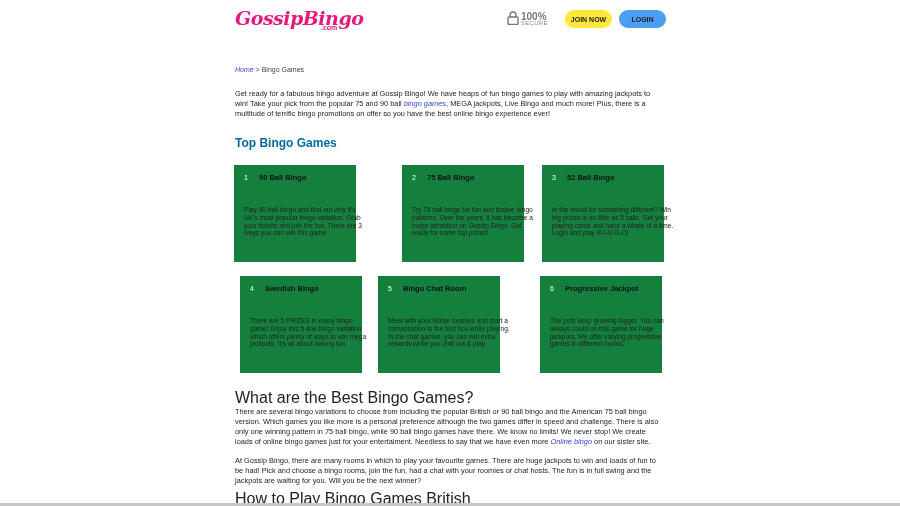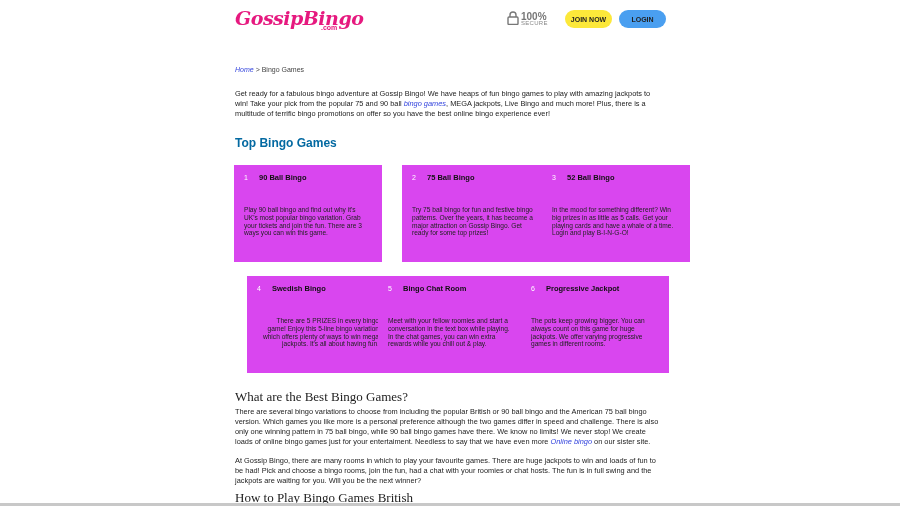--- a/index.html
+++ b/index.html
@@ -19,26 +19,26 @@
   .btn-login { left: 619px; width: 47px; background: #4a9ff0; }
 
   .breadcrumb { position: absolute; left: 235px; top: 66px; font-size: 7px; color: #444; }
   .breadcrumb a { color: #3344dd; font-style: italic; text-decoration: none; }
 
   .para { position: absolute; left: 235px; width: 425px; font-size: 7.4px; line-height: 10px; color: #222; }
   .para a { color: #3344dd; font-style: italic; text-decoration: none; }
 
   .section-title { position: absolute; left: 235px; top: 136px; font-size: 12px; font-weight: bold; color: #0369a1; }
 
-  .card { position: absolute; width: 148px; height: 97px; background: #d946ef; }
+  .card { position: absolute; width: 122px; height: 97px; background: #15803d; }
   .card .num { position: absolute; left: 10px; top: 9px; font-size: 7px; color: #ffffff; }
   .card .title { position: absolute; left: 25px; top: 8px; font-size: 7.5px; font-weight: bold; color: #111; }
   .card .desc { position: absolute; left: 10px; top: 41px; width: 122px; font-size: 6.6px; line-height: 7.8px; color: #222; }
 
-  .h2 { position: absolute; left: 235px; font-size: 13px; color: #222; font-family: Liberation Serif, serif; }
+  .h2 { position: absolute; left: 235px; font-size: 16px; color: #222; }
 
   .bottom-line { position: absolute; left: 0; top: 503px; width: 900px; height: 3px; background: #c8c8c8; }
 </style>
 </head>
 <body>
 
 <div class="header">
   <div class="logo">
     <span>GossipBingo</span>
     <span class="com">.com</span>
@@ -77,31 +77,31 @@
 <div class="card" style="left:378px; top:165px;margin-left:24px;">
   <span class="num">2</span>
   <span class="title">75 Ball Bingo</span>
   <p class="desc">Try 75 ball bingo for fun and festive bingo patterns. Over the years, it has become a major attraction on Gossip Bingo. Get ready for some top prizes!</p>
 </div>
 <div class="card" style="left:522px; top:165px;margin-left:20px;">
   <span class="num">3</span>
   <span class="title">52 Ball Bingo</span>
   <p class="desc">In the mood for something different? Win big prizes in as little as 5 calls. Get your playing cards and have a whale of a time. Login and play B-I-N-G-O!</p>
 </div>
-<div class="card" style="left:247px; top:276px;text-align:right;">
+<div class="card" style="left:240px; top:276px;">
   <span class="num">4</span>
   <span class="title">Swedish Bingo</span>
   <p class="desc">There are 5 PRIZES in every bingo game! Enjoy this 5-line bingo variation which offers plenty of ways to win mega jackpots. It's all about having fun.</p>
 </div>
 <div class="card" style="left:378px; top:276px;">
   <span class="num">5</span>
   <span class="title">Bingo Chat Room</span>
   <p class="desc">Meet with your fellow roomies and start a conversation in the text box while playing. In the chat games, you can win extra rewards while you chill out &amp; play.</p>
 </div>
-<div class="card" style="left:521px; top:276px;">
+<div class="card" style="left:540px; top:276px;">
   <span class="num">6</span>
   <span class="title">Progressive Jackpot</span>
   <p class="desc">The pots keep growing bigger. You can always count on this game for huge jackpots. We offer varying progressive games in different rooms.</p>
 </div>
 
 <div class="h2" style="top:389px;">What are the Best Bingo Games?</div>
 
 <p class="para" style="top:407px;">
   <span>There are several bingo variations to choose from including the popular British or 90 ball bingo and the American 75 ball bingo version. Which games you like more is a personal preference although the two games differ in speed and challenge. There is also only one winning pattern in 75 ball bingo, while 90 ball bingo games have there. We know no limits! We never stop! We create loads of online bingo games just for your entertaiment. Needless to say that we have even more </span><a>Online bingo</a><span> on our sister site.</span>
 </p>

